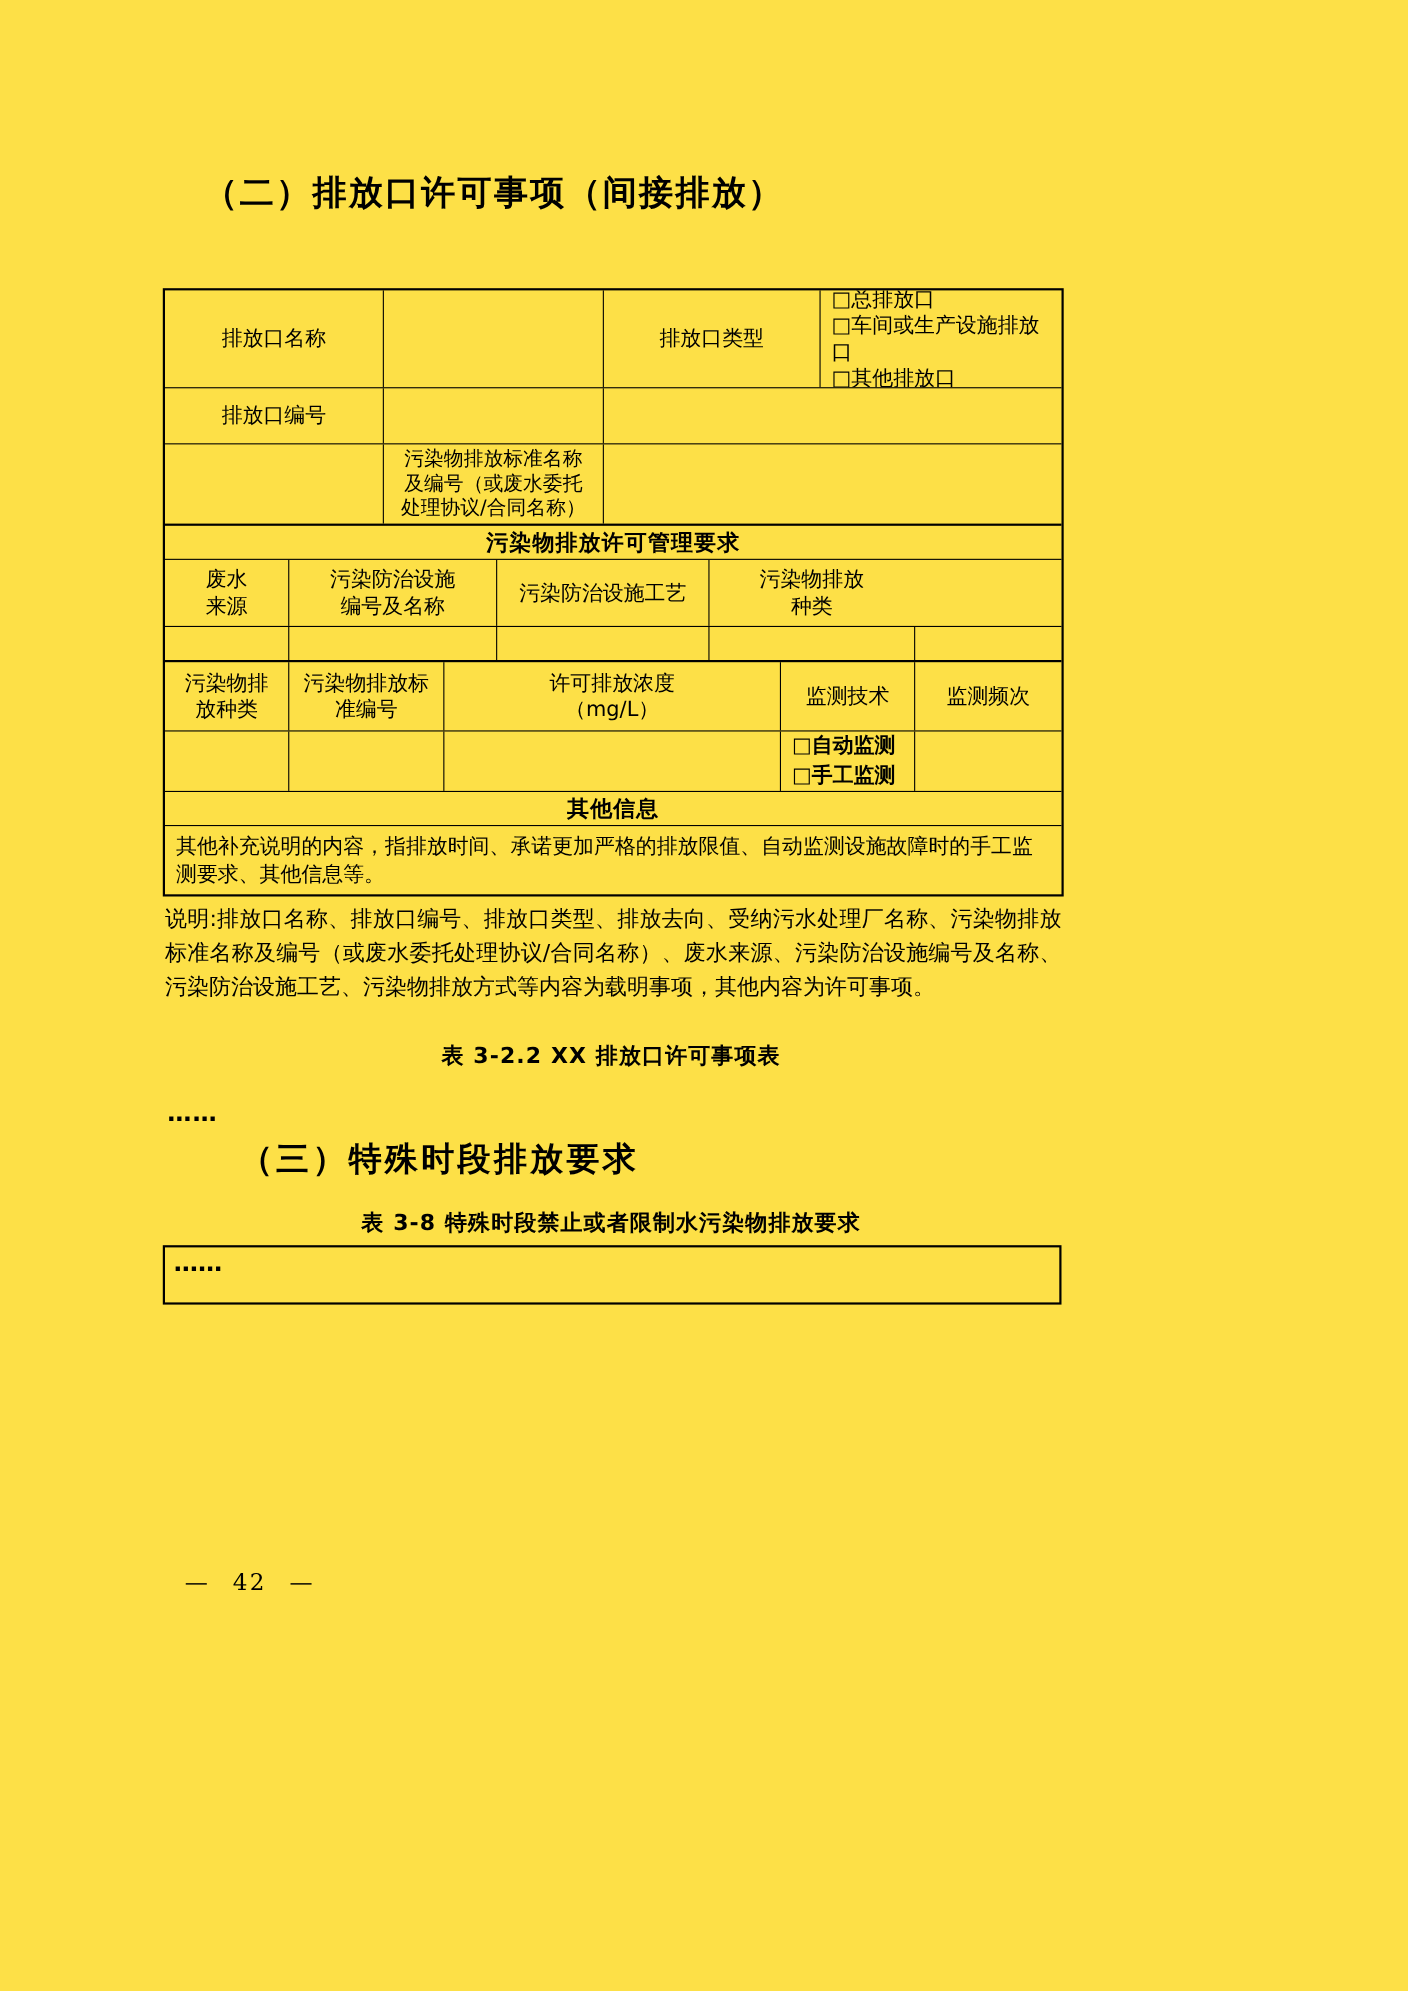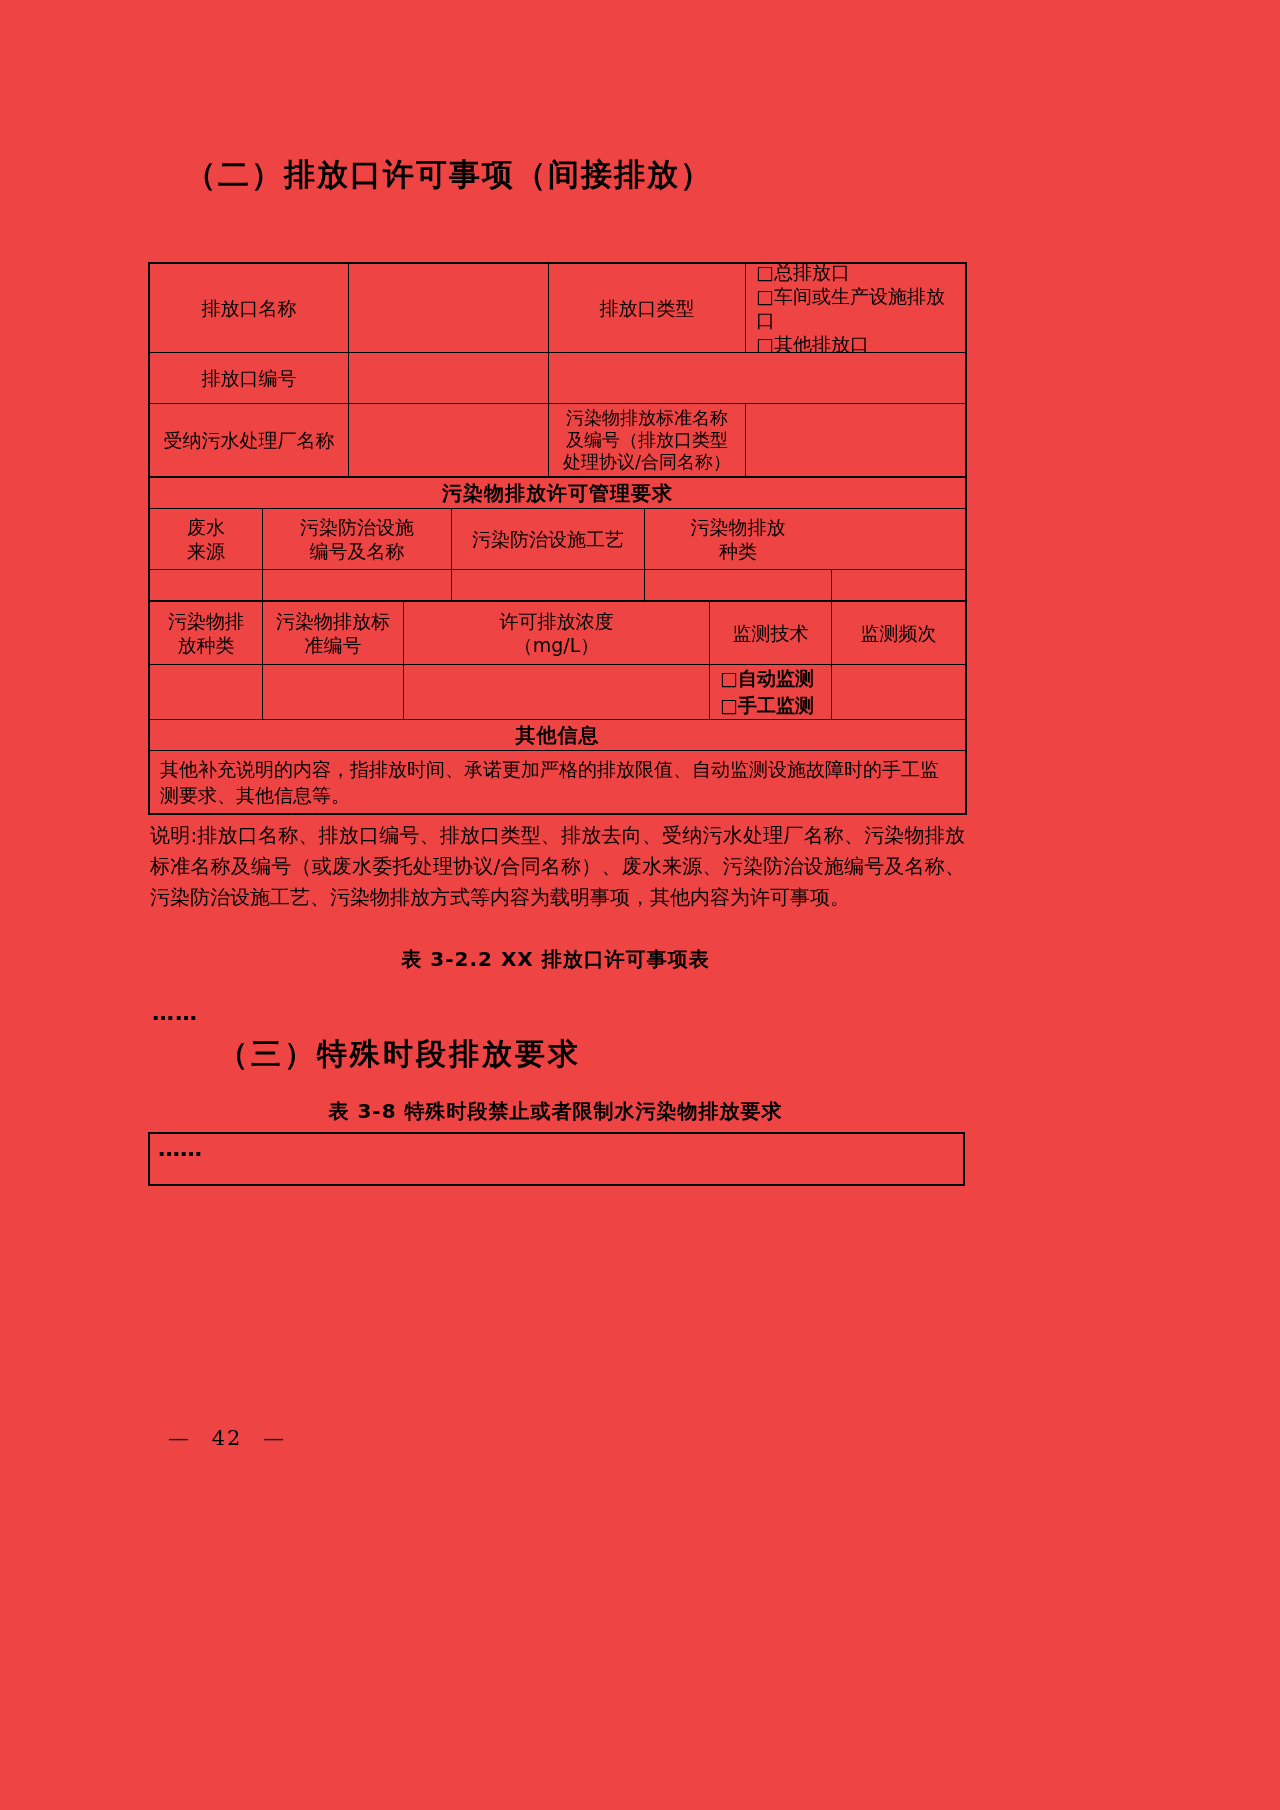--- a/index.html
+++ b/index.html
@@ -1,19 +1,19 @@
 <!DOCTYPE html>
 <html><head>
 <meta charset="utf-8">
 <style>
   html,body{margin:0;padding:0;background:#e8e8e8;}
   .page{
     position:relative;
     width:1280px;height:1810px;
-    background:#ef4444;
+    background:#fde047;
     color:#000;
     font-family:"DejaVu Sans",sans-serif;
     overflow:hidden;
     margin:0 auto;
   }
   .h2{
     position:absolute;left:185px;top:154px;
     font-size:31px;font-weight:bold;letter-spacing:2px;
     white-space:nowrap;
   }
@@ -117,24 +117,23 @@
 □其他排放口</div>
     </div>
 
     <div class="trow s1 r2">
       <div class="cell">排放口编号</div>
       <div class="cell"></div>
       <div class="cell"></div>
     </div>
 
     <div class="trow s1 r3">
-      <div class="cell">受纳污水处理厂名称</div>
       <div class="cell"></div>
       <div class="cell small3">污染物排放标准名称
-及编号（排放口类型
+及编号（或废水委托
 处理协议/合同名称）</div>
       <div class="cell"></div>
     </div>
 
     <div class="trow s4 rband thick">
       <div class="cell band">污染物排放许可管理要求</div>
     </div>
 
     <div class="trow s2 rA">
       <div class="cell">废水

